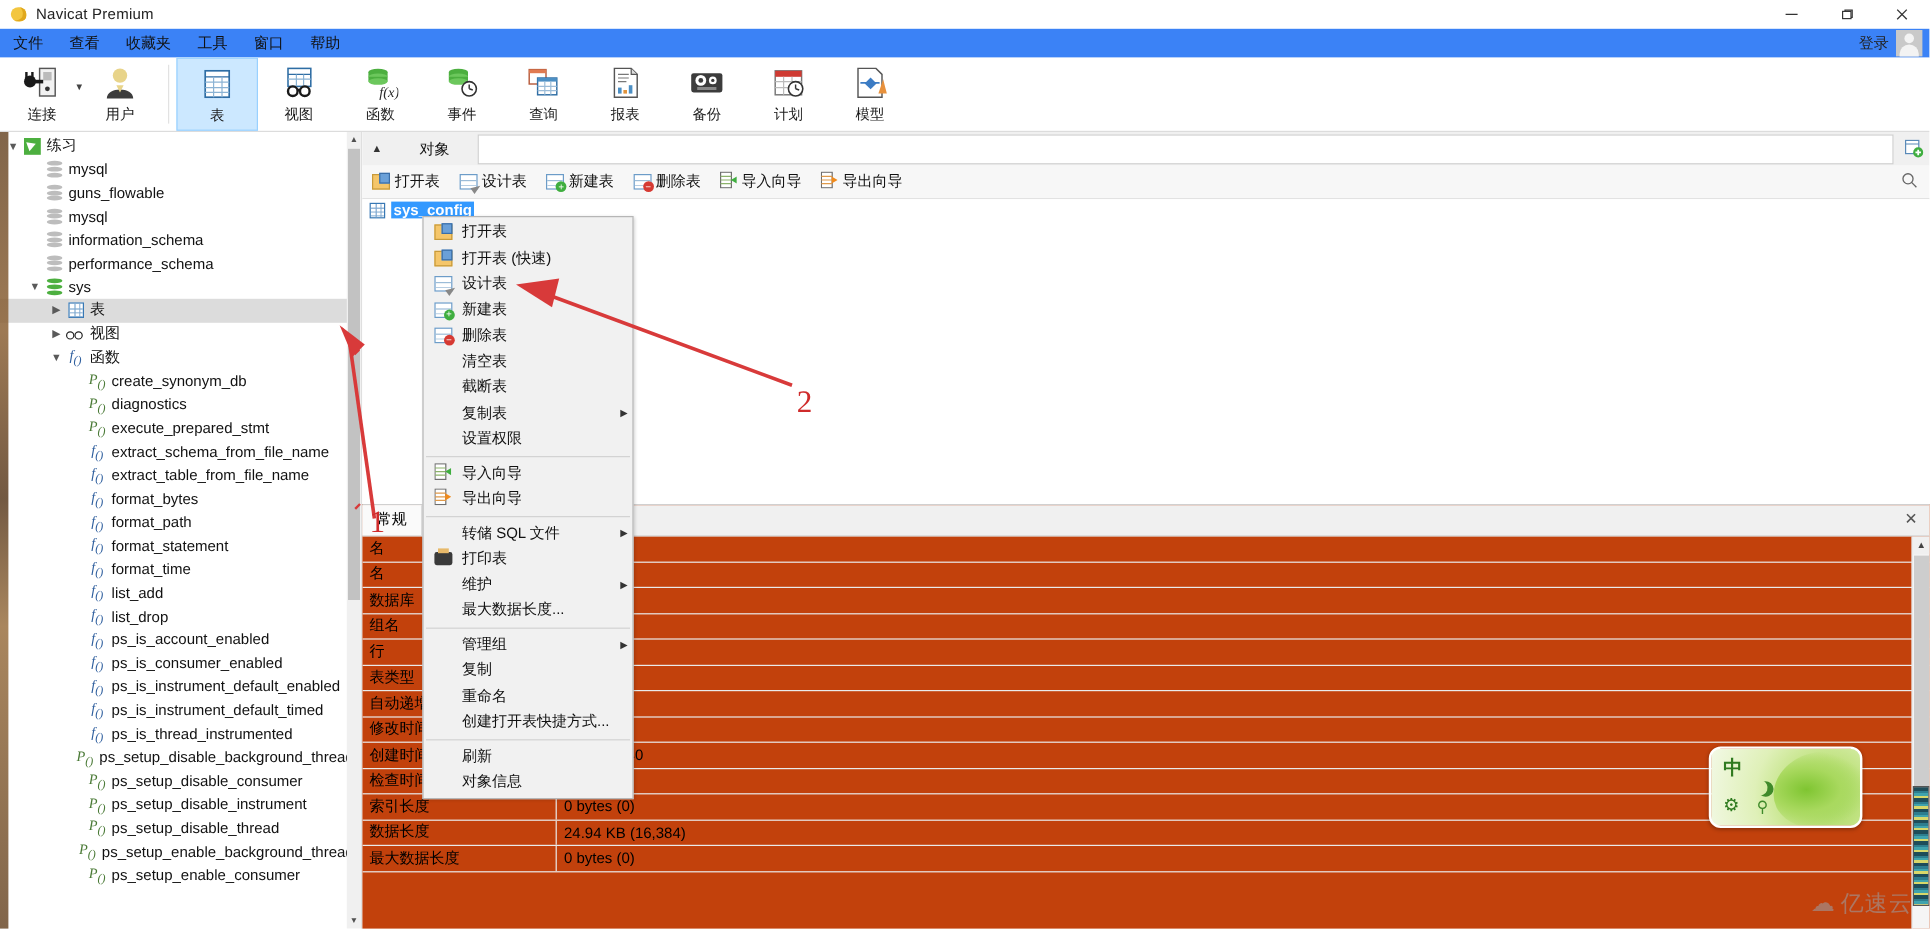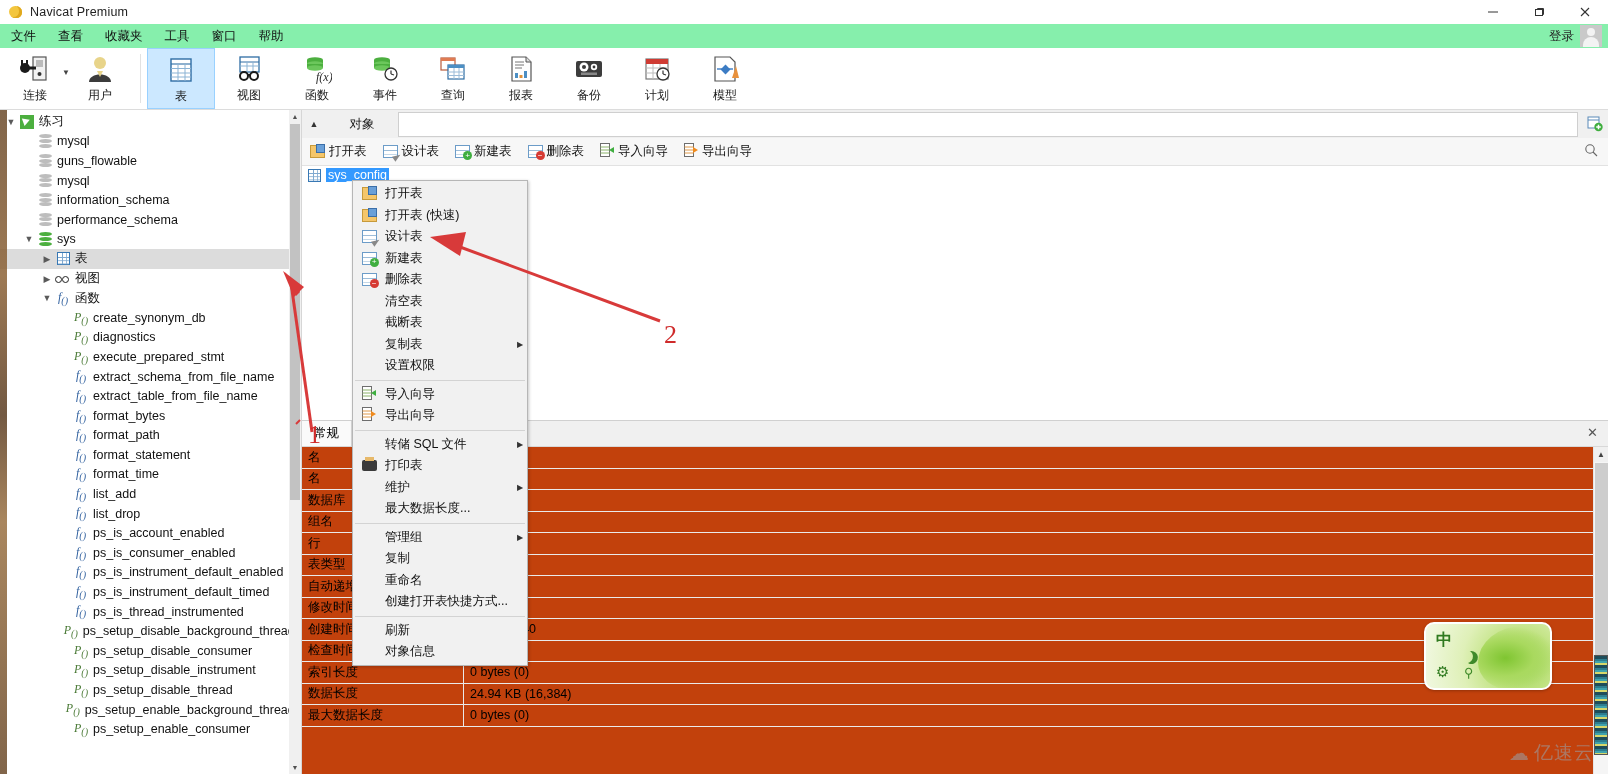--- a/index.html
+++ b/index.html
@@ -31,21 +31,21 @@
   .win-btns { margin-left: auto; display: flex; height: 24px; }
   .win-btn {
     width: 46px; height: 24px; display: flex; align-items: center; justify-content: center;
     color: #333; font-size: 12px;
   }
   .win-btn svg { display:block; }
 
   
   .menubar {
     position: absolute; top: 24px; left: 0; width: 1608px; height: 24px;
-    background: #86efac; display: flex; align-items: center;
+    background: #3b82f6; display: flex; align-items: center;
     border-bottom: 0px;
   }
   .menu-item {
     padding: 3px 11px; font-size: 12.5px; color: #111; cursor: default;
   }
   .login-wrap { margin-left: auto; display:flex; align-items:center; gap:6px; padding-right:6px; }
   .login-text { font-size: 12.5px; color:#222; }
   .avatar {
     width: 22px; height: 22px; background:#c9c9c9; position: relative; overflow:hidden;
   }
@@ -129,21 +129,21 @@
   .tabadd { width:26px; display:flex; align-items:center; justify-content:center; }
 
   .objbar {
     position:absolute; left:0; top:28px; width:1306px; height:28px;
     background:#f7f7f7; display:flex; align-items:center; border-bottom:1px solid #e2e2e2;
   }
   .objbtn { display:flex; align-items:center; gap:4px; padding:2px 8px; font-size:12.5px; color:#111; }
   .objsearch { margin-left:auto; margin-right:10px; }
 
   .objlist { position:absolute; left:0; top:56px; width:1306px; height:255px; background:#fff; }
-  .objrow { height:18px; display:flex; align-items:center; padding-left:6px; font-size:12.5px; }
+  .objrow { height:18px; display:flex; align-items:center; padding-left:6px; font-size:12.5px;font-weight:bold; }
   .objrow .selname { background:#3399ff; color:#fff; padding:0 2px; }
 
   
   .props {
     position:absolute; left:0; top:310px; width:1306px; height:354px;
     background:#c2410c; border-top:1px solid #d0d0d0;
   }
   .props-head {
     height:26px; background:#f0f0f0; display:flex; align-items:center;
     border-bottom:1px solid #d8d8d8; position:relative;

